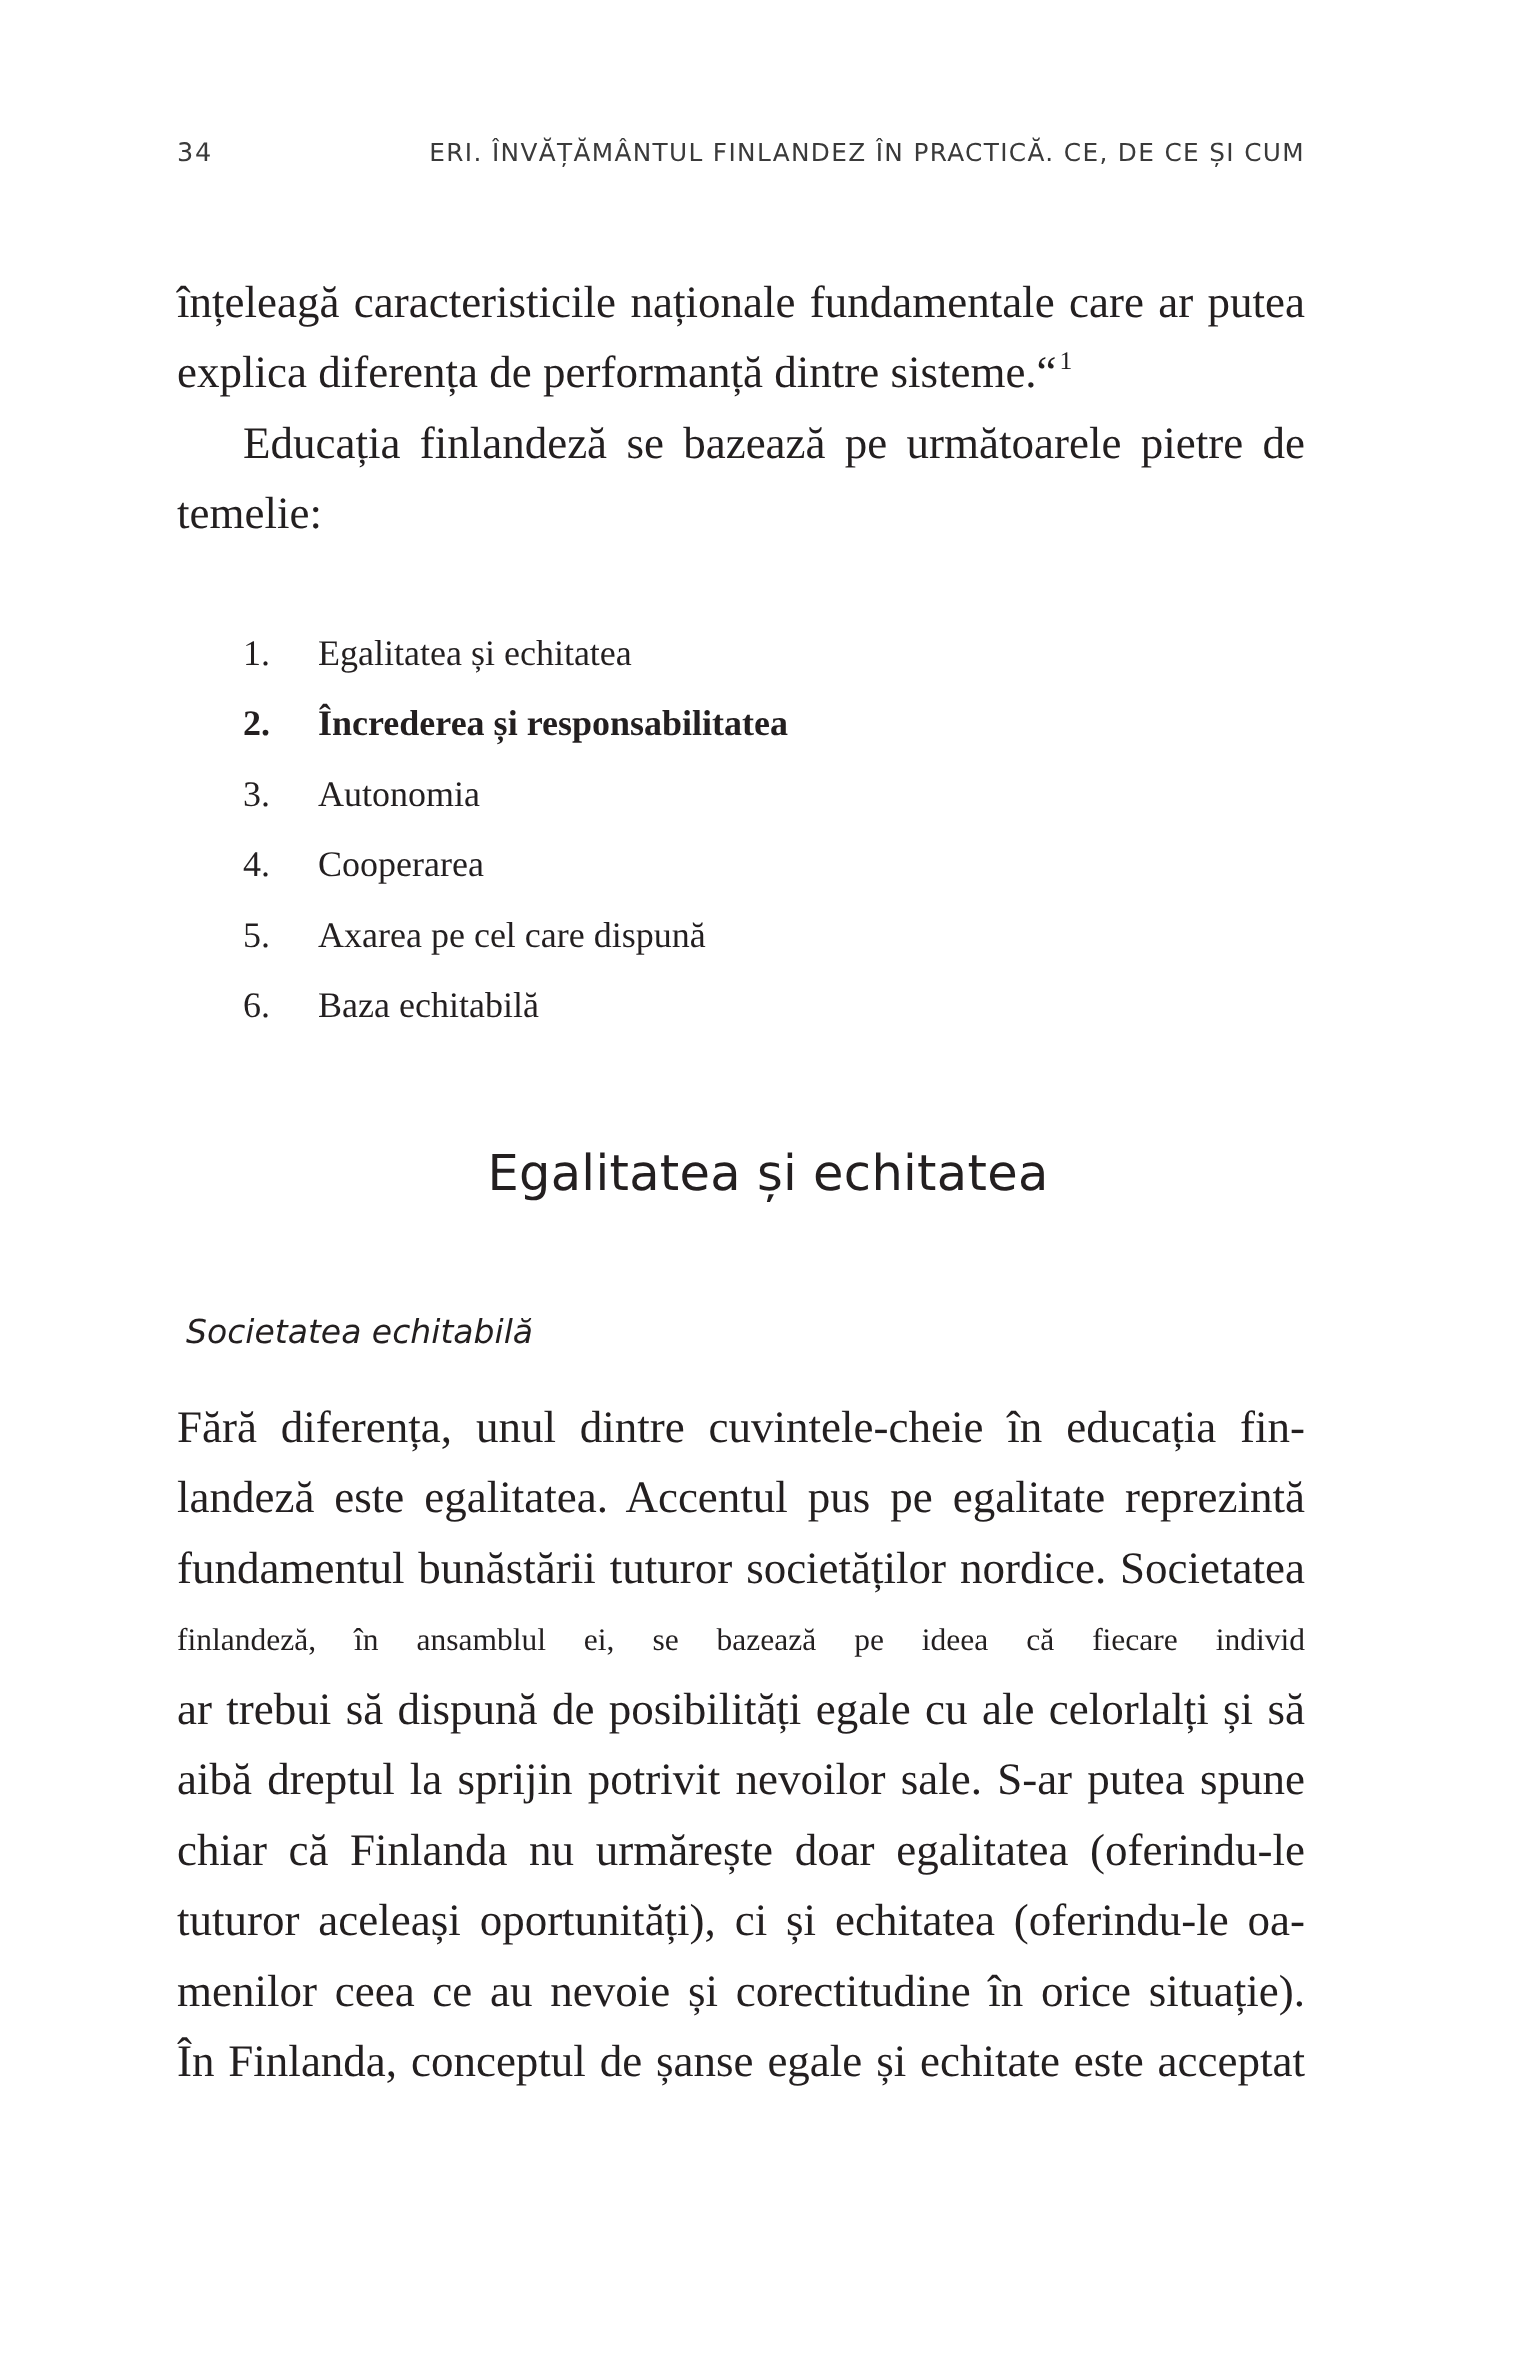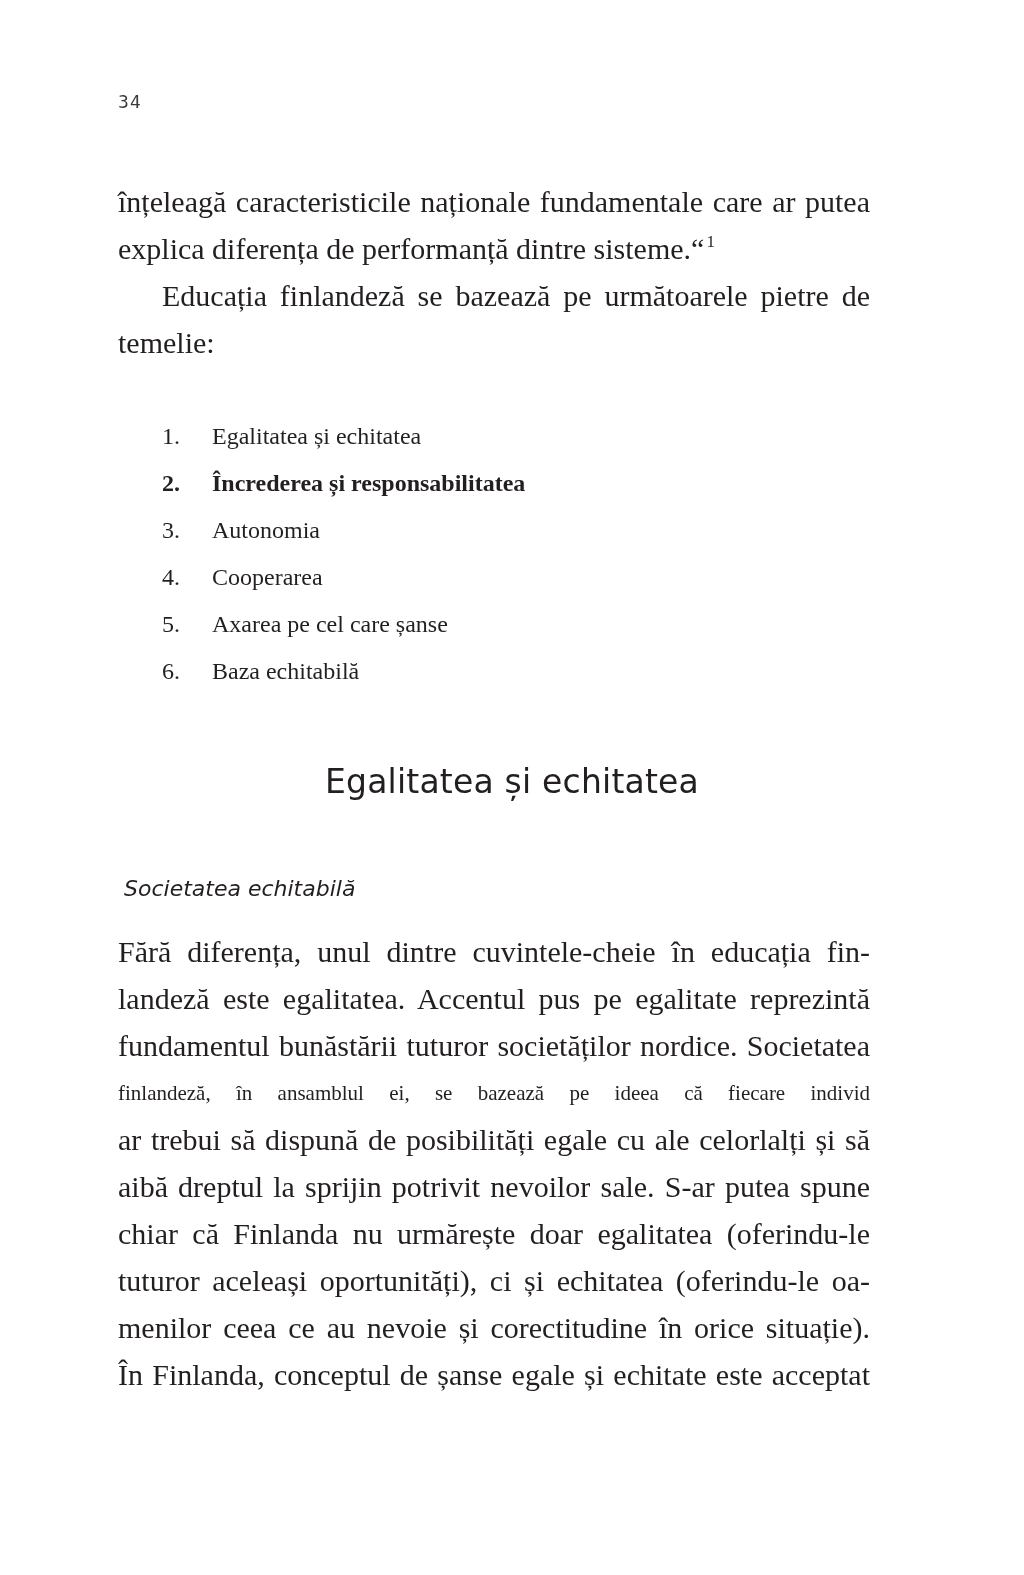--- a/index.html
+++ b/index.html
@@ -99,20 +99,21 @@
       color: #231f20;
       margin: 0;
       font-weight: normal;
     }
   </style>
 </head>
 <body>
 
 <div class="running-head">
   <span class="page-number">34</span>
+  <span class="book-title">ERI. ÎNVĂȚĂMÂNTUL FINLANDEZ ÎN PRACTICĂ. CE, DE CE ȘI CUM</span>
 </div>
 
 <div>
   <div class="serif-line justify" style="top: 184px; white-space: nowrap;">înțeleagă caracteristicile naționale fundamentale care ar putea</div>
   <div class="serif-line" style="top: 231px; white-space: nowrap;"><span>explica diferența de performanță dintre sisteme.“</span><span class="footnote-ref">1</span></div>
   <div class="serif-line indent justify" style="top: 278px; white-space: nowrap;">Educația finlandeză se bazează pe următoarele pietre de</div>
   <div class="serif-line" style="top: 325px; white-space: nowrap;">temelie:</div>
 </div>
 
 <div>
@@ -122,21 +123,21 @@
   <div class="list-item" style="top:465px;font-weight:bold;">
     <span class="list-num">2.</span><span>Încrederea și responsabilitatea</span>
   </div>
   <div class="list-item" style="top:512px;">
     <span class="list-num">3.</span><span>Autonomia</span>
   </div>
   <div class="list-item" style="top:559px;">
     <span class="list-num">4.</span><span>Cooperarea</span>
   </div>
   <div class="list-item" style="top:606px;">
-    <span class="list-num">5.</span><span>Axarea pe cel care șanse</span>
+    <span class="list-num">5.</span><span>Axarea pe cel care dispună</span>
   </div>
   <div class="list-item" style="top:653px;">
     <span class="list-num">6.</span><span>Baza echitabilă</span>
   </div>
 </div>
 
 <h2 class="section-heading">Egalitatea și echitatea</h2>
 
 <h3 class="subsection-heading">Societatea echitabilă</h3>
 

